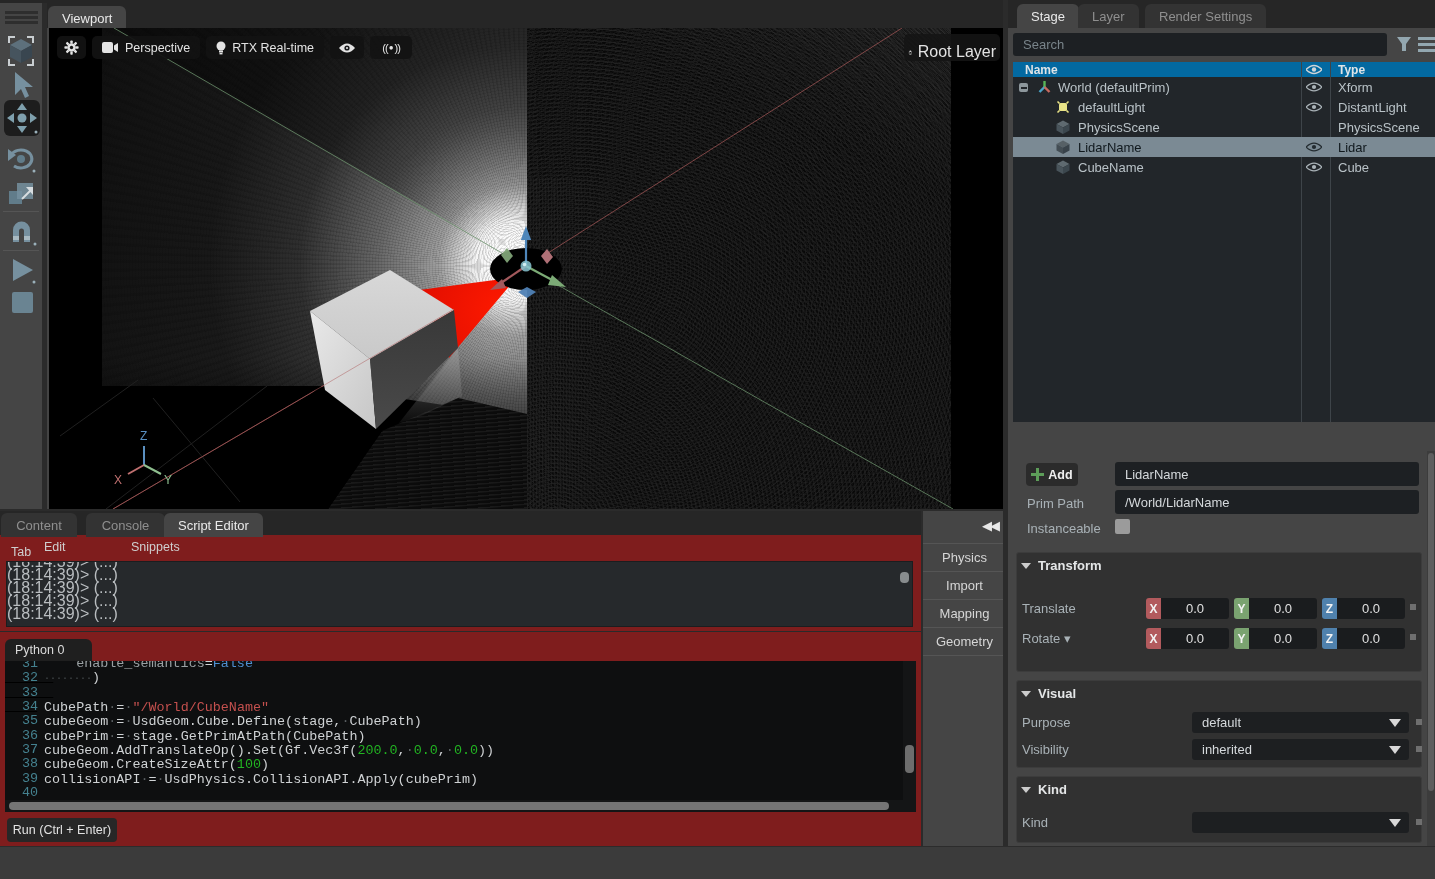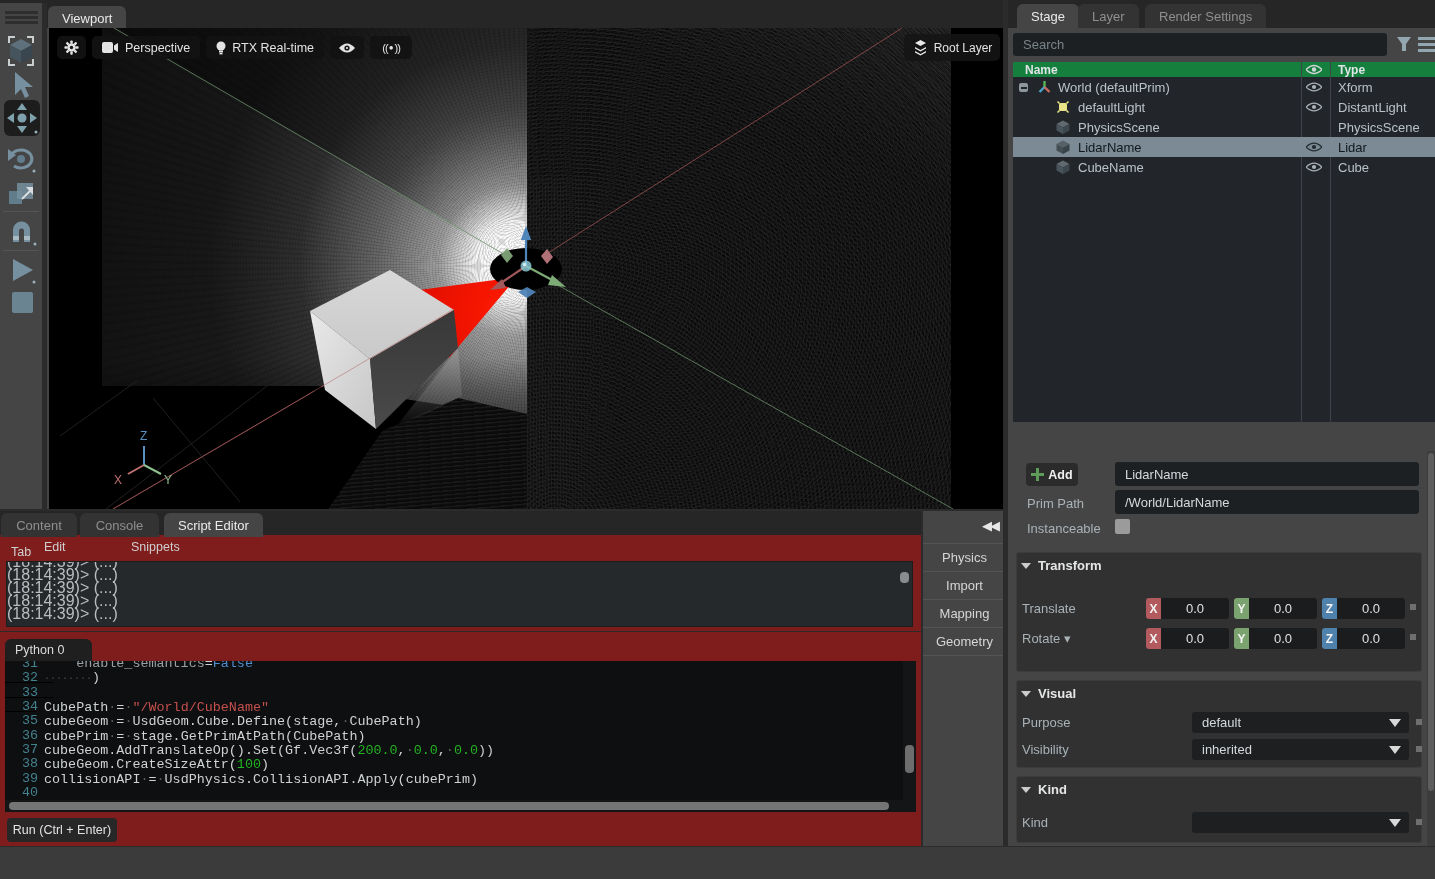--- a/index.html
+++ b/index.html
@@ -248,36 +248,36 @@
             <circle cx="8" cy="5" r="2.6" fill="#17181a"></circle>
             <circle cx="8" cy="5" r="1.1" fill="#e3e3e3"></circle>
           </svg>
     </div>
     <div style="background:rgba(18,18,18,0.92);border-radius:5px;height:23px;width:42px;display:flex;align-items:center;justify-content:center;gap:1px;font-size:11px;">
       <span style="letter-spacing:-1px;">((</span>
           <span style="font-size:8px;">●</span>
           <span style="letter-spacing:-1px;">))</span>
     </div>
   </div>
-  <div class="abs" style="left:855px;top:6px;width:96px;height:27px;background:rgba(20,20,20,0.88);border-radius:5px;display:flex;align-items:center;justify-content:center;padding:0 4px;color:#e3e3e3;font-size:12px;gap:5px;white-space:nowrap;">
+  <div class="abs" style="left:855px;top:6px;width:96px;height:27px;background:rgba(20,20,20,0.88);border-radius:5px;display:flex;align-items:flex-end;justify-content:center;padding:0 4px;color:#e3e3e3;font-size:16px;gap:5px;white-space:nowrap;">
     <svg width="17" height="17" viewBox="0 0 17 17">
       <polygon points="8.5,1 14,4 8.5,7 3,4" fill="#e9e9e9"></polygon>
       <path d="M3 8 L8.5 11 L14 8 L14 9.5 L8.5 12.5 L3 9.5 Z" fill="#e9e9e9"></path>
       <path d="M3 12 L8.5 15 L14 12 L14 13.5 L8.5 16.5 L3 13.5 Z" fill="#e9e9e9"></path>
     </svg>
     Root Layer
   </div>
  </div>
 </div>
 
 <div class="abs" style="left:0;top:510px;width:921px;height:336px;background:#7f1d1d;">
 
   <div class="abs tabbar" style="left:0;top:0;width:921px;height:25px;">
     <div class="tab" style="left:1px;top:3px;width:76px;justify-content:center;padding:0;">Content</div>
-    <div class="tab" style="left:80px;top:3px;width:79px;justify-content:center;padding:0;">Console</div>
+    <div class="tab" style="left:86px;top:3px;width:79px;justify-content:center;padding:0;">Console</div>
     <div class="tab active" style="left:164px;top:3px;">Script Editor</div>
   </div>
 
   <div class="abs" style="left:0;top:25px;width:921px;height:24px;color:#cfcfcf;font-size:12.5px;">
     <span class="abs" style="left:11px;top:10px;">Tab</span>
     <span class="abs" style="left:44px;top:5px;">Edit</span>
     <span class="abs" style="left:80px;top:5px;margin-top:21px;">Options</span>
     <span class="abs" style="left:131px;top:5px;">Snippets</span>
   </div>
 
@@ -352,21 +352,21 @@
   <div class="abs field" style="left:5px;top:33px;width:374px;height:23px;color:#79848a;">Search</div>
   <svg class="abs" style="left:387px;top:36px;" width="18" height="17" viewBox="0 0 18 17">
     <path d="M2 1 L16 1 L11 8 L11 15 L7 15 L7 8 Z" fill="#93a7b0"></path>
   </svg>
   <div class="abs" style="left:410px;top:37px;width:17px;height:3px;background:#93a7b0;"></div>
   <div class="abs" style="left:410px;top:43px;width:17px;height:3px;background:#93a7b0;"></div>
   <div class="abs" style="left:410px;top:49px;width:17px;height:3px;background:#93a7b0;"></div>
 
   <div class="abs" style="left:5px;top:62px;width:422px;height:360px;background:#22262a;overflow:hidden;">
 
-    <div class="abs" style="left:0;top:0;width:422px;height:15px;background:#15803d;color:#dfe4e7;font-size:12px;font-weight:bold;">
+    <div class="abs" style="left:0;top:0;width:422px;height:15px;background:#0369a1;color:#dfe4e7;font-size:12px;font-weight:bold;">
       <span class="abs" style="left:12px;top:1px;">Name</span>
       <span class="abs" style="left:325px;top:1px;">Type</span>
       <svg class="abs" style="left:293px;top:2px;" width="16" height="11" viewBox="0 0 16 10">
           <path d="M0 5 Q8 -3 16 5 Q8 13 0 5 Z" fill="none" stroke="#cfd4d7" stroke-width="1.3"></path>
           <circle cx="8" cy="5" r="2.2" fill="#cfd4d7"></circle>
         </svg>
     </div>
 
     <div class="abs" style="left:288px;top:0;width:1px;height:360px;background:#3e4449;"></div>
     <div class="abs" style="left:317px;top:0;width:1px;height:360px;background:#3e4449;"></div>

